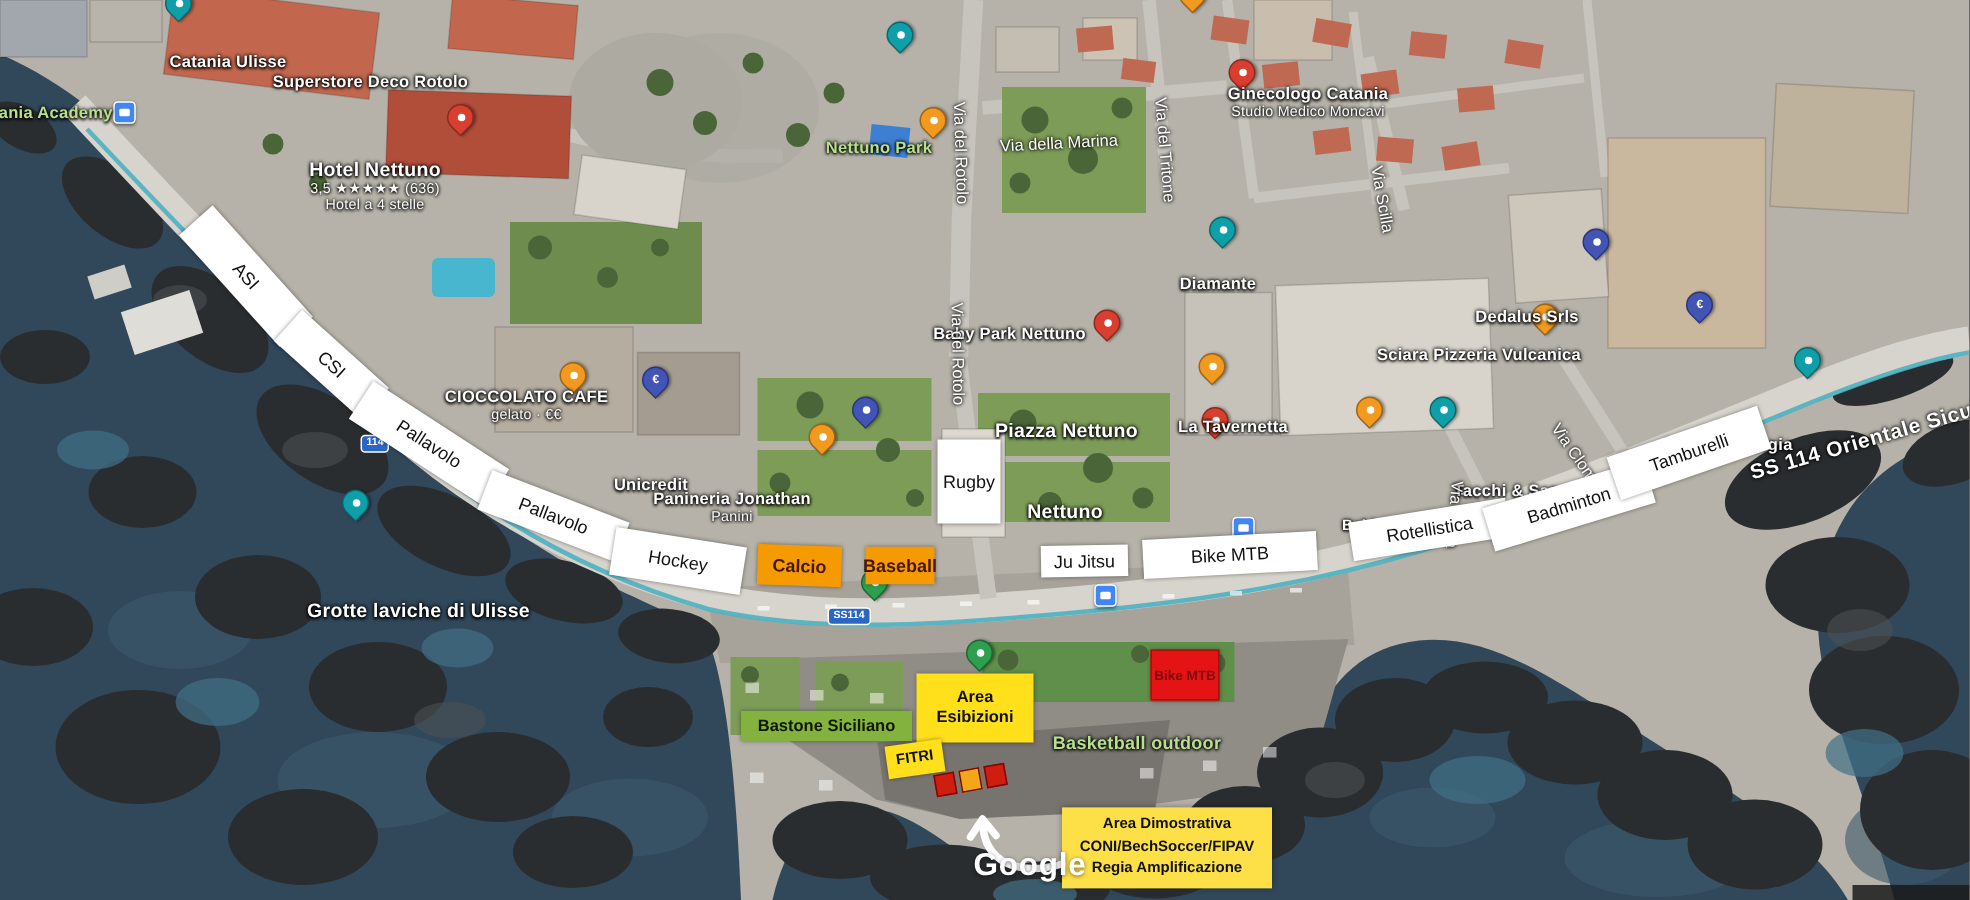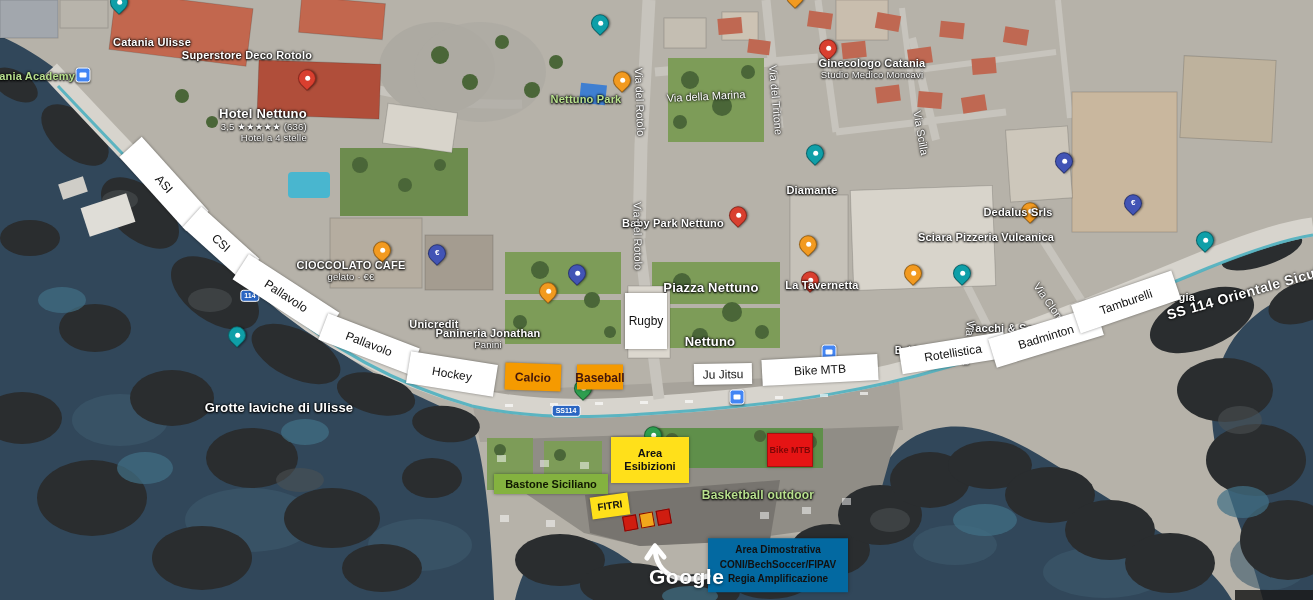--- a/index.html
+++ b/index.html
@@ -71,21 +71,21 @@
   .sport.orange{background:#f59a00;color:#44160a;font-weight:bold;}
   .event{
     position:absolute;display:flex;flex-direction:column;align-items:center;justify-content:center;
     font-weight:bold;text-align:center;line-height:1.15;
     box-shadow:0 0 3px rgba(0,0,0,0.4);
   }
   .demo-group{position:absolute;display:flex;gap:3px;}
   .demo-sq{width:12px;height:13px;border:1px solid #7e0606;}
   .note-box{
     position:absolute;transform:translate(-50%,-50%);
-    background:#0369a1;color:#111;font-size:10px;font-weight:600;
+    background:#fde047;color:#111;font-size:10px;font-weight:600;
     text-align:center;line-height:1.45;padding:5px 4px;
     box-shadow:0 0 4px rgba(0,0,0,0.35);
   }
 </style>
 </head>
 <body>
 
 <div id="stage">
 
   <svg id="bg" width="1313" height="600" viewBox="0 0 1313 600">
@@ -362,21 +362,21 @@
   <div id="labels-layer" class="layer">
       <div class="place-label" style="left: 152px; top: 2px;">
         <div class="main">Catania Ulisse</div>
       </div>
       <div class="place-label green" style="left: 28px; top: 36px;">
         <div class="main">Catania Academy</div>
       </div>
       <div class="place-label" style="left: 247px; top: 15px;">
         <div class="main">Superstore Deco Rotolo</div>
       </div>
-      <div class="place-label" style="left: 263px; top: 85px; font-size: 13px; text-align: right;">
+      <div class="place-label" style="left: 250px; top: 85px; font-size: 13px;">
         <div class="main">Hotel Nettuno</div>
         <div class="sub">3,5 ★★★★★ (636)</div>
         <div class="sub">Hotel a 4 stelle</div>
       </div>
       <div class="place-label green" style="left: 586px; top: 59px;">
         <div class="main">Nettuno Park</div>
       </div>
       <div class="place-label" style="left: 872px; top: 29px;">
         <div class="main">Ginecologo Catania</div>
         <div class="sub">Studio Medico Moncavi</div>
@@ -475,21 +475,21 @@
       </div>
       <div class="sport" style="width: 112px; height: 30px; left: 1046px; top: 337px; transform: translate(-50%, -50%) rotate(-17deg);">
         <div>Badminton</div>
       </div>
       <div class="sport" style="width: 106px; height: 30px; left: 1126px; top: 302px; transform: translate(-50%, -50%) rotate(-19deg);">
         <div>Tamburelli</div>
       </div>
       <div class="event" style="width: 114px; height: 20px; background: rgb(132, 178, 63); color: rgb(16, 24, 0); font-size: 11px; left: 551px; top: 484px; transform: translate(-50%, -50%) rotate(0deg);">
         <div class="ev-line">Bastone Siciliano</div>
       </div>
-      <div class="event" style="width: 78px; height: 46px; background: rgb(255, 224, 26); color: rgb(17, 17, 17); font-size: 11px; left: 650px; top: 460px; transform: translate(-50%, -50%) rotate(0deg);">
+      <div class="event" style="width: 78px; height: 46px; background: rgb(255, 224, 26); color: rgb(17, 17, 17); font-size: 11px; left: 650px; top: 472px; transform: translate(-50%, -50%) rotate(0deg);">
         <div class="ev-line">Area Esibizioni</div>
       </div>
       <div class="event" style="width: 38px; height: 22px; background: rgb(255, 224, 26); color: rgb(17, 17, 17); font-size: 10px; left: 610px; top: 506px; transform: translate(-50%, -50%) rotate(-8deg);">
         <div class="ev-line">FITRI</div>
       </div>
       <div class="event" style="width: 44px; height: 32px; background: rgb(229, 20, 20); color: rgb(126, 6, 6); font-size: 9px; border: 1px solid rgb(168, 15, 15); left: 790px; top: 450px; transform: translate(-50%, -50%) rotate(0deg);">
         <div class="ev-line">Bike MTB</div>
       </div>
       <div class="demo-group" style="left: 647px; top: 520px; transform: translate(-50%, -50%) rotate(-10deg);">
         <div class="demo-sq" style="background: rgb(207, 29, 16);"></div>

